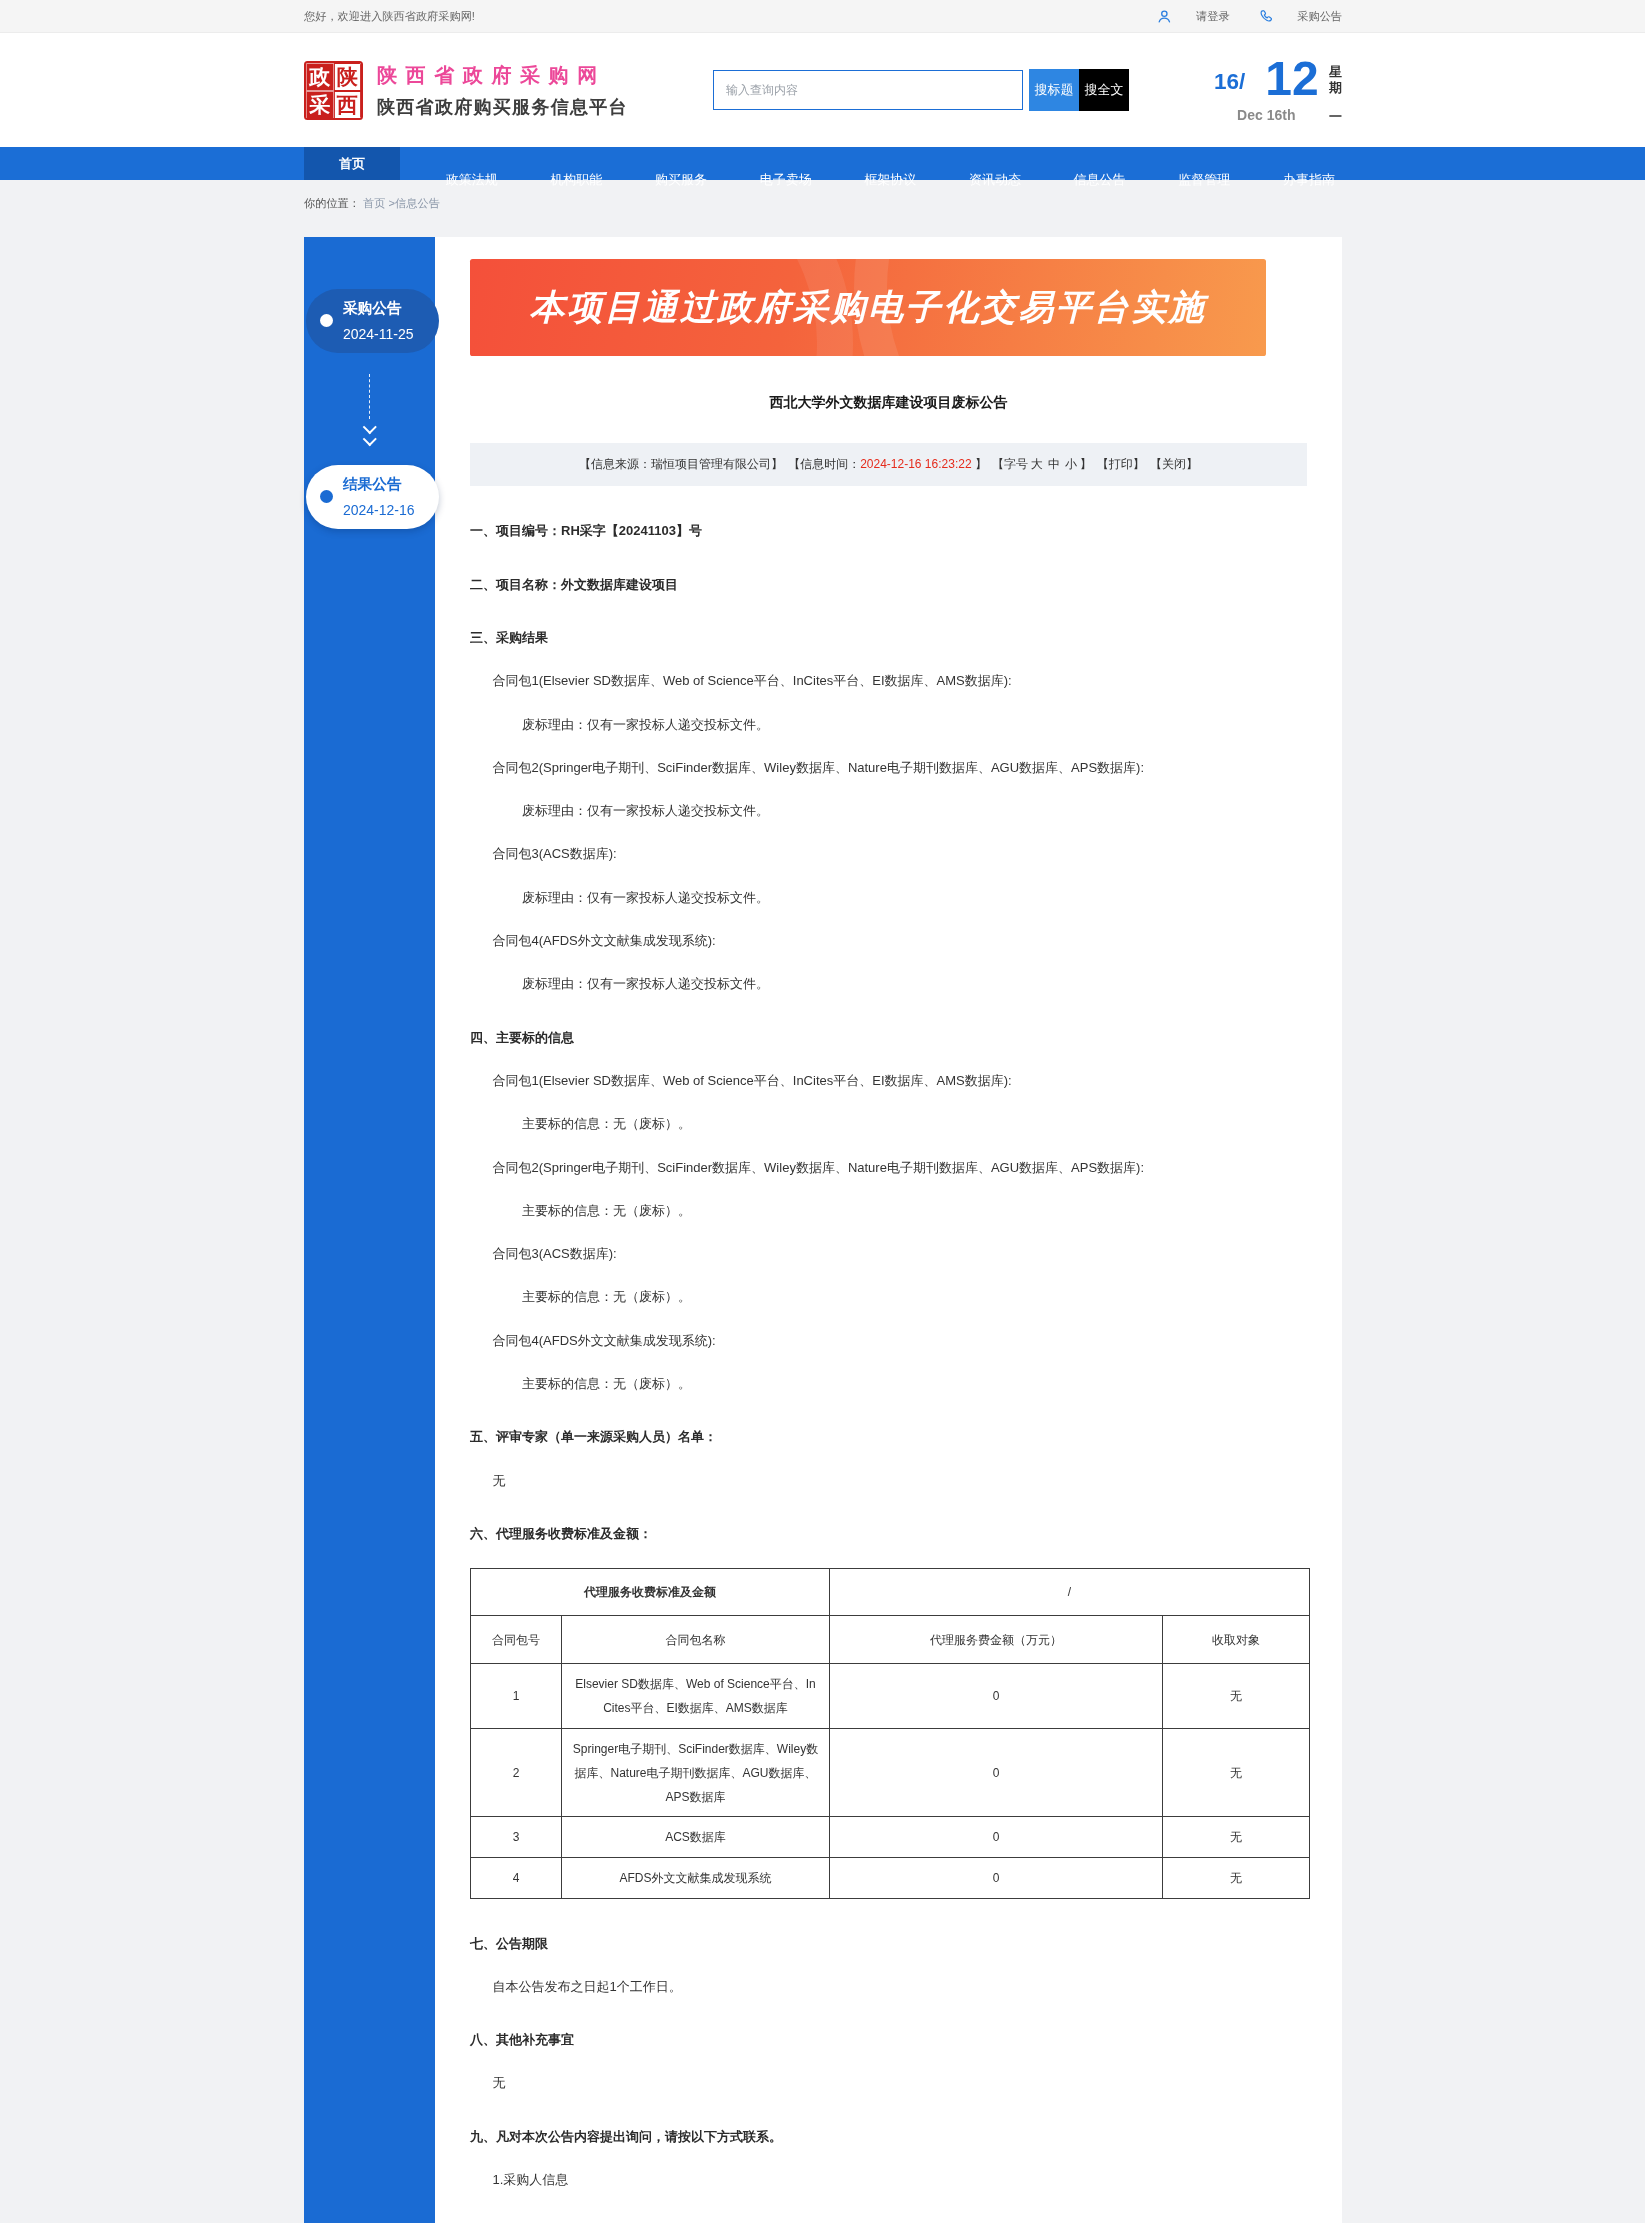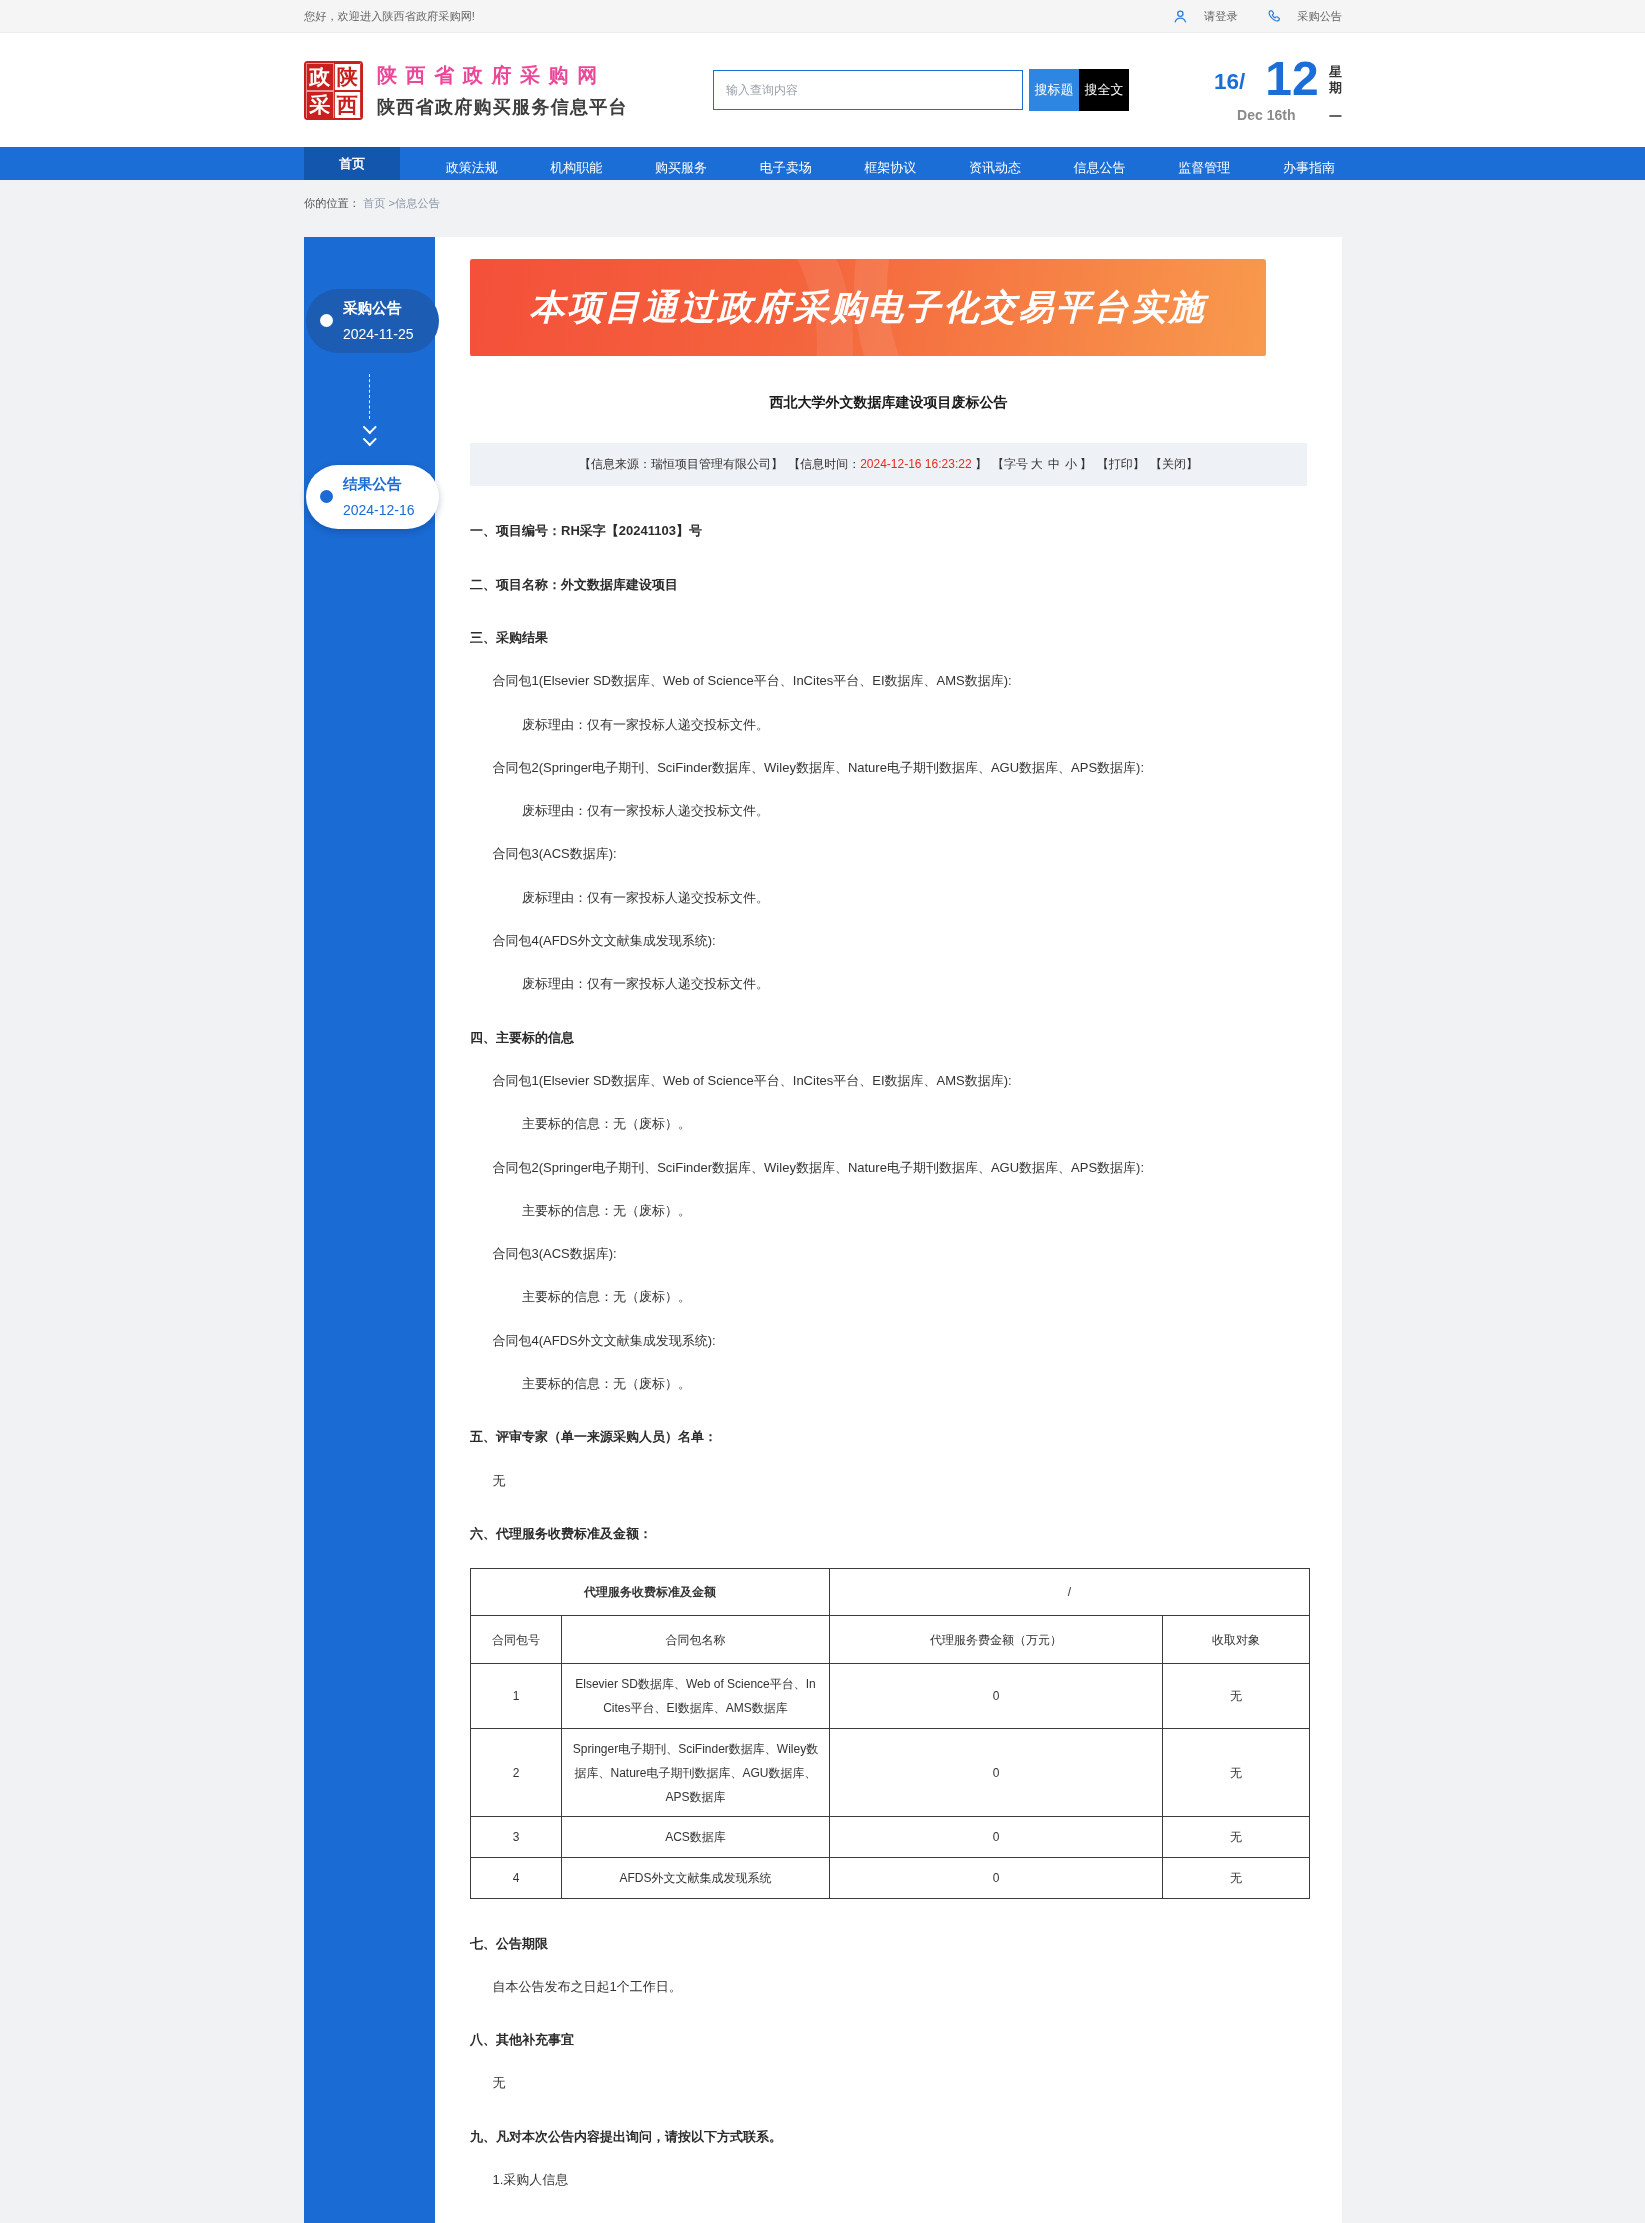--- a/index.html
+++ b/index.html
@@ -5,21 +5,21 @@
   html{overflow-x:hidden}
   *{box-sizing:border-box;margin:0;padding:0}
   body{width:1646px;background:#f1f2f4;font-family:"Liberation Sans","DejaVu Sans",sans-serif;color:#333}
   a{text-decoration:none;color:inherit;cursor:pointer}
   .wrap{width:1038px;margin:0 auto}
 
   
   .topbar{height:33px;background:#f5f5f5;border-bottom:0.9px solid #ececec}
   .topbar-in{height:33px;display:flex;align-items:center;font-size:11.2px;color:#666}
   .tb-right{margin-left:auto;display:flex;align-items:center;gap:29px}
-  .tb-link{display:flex;align-items:center;gap:16px;color:#666}
+  .tb-link{display:flex;align-items:center;gap:24px;color:#666}
   .tb-ic{width:14.7px;height:14.7px;display:inline-block}
 
   
   .header{background:#fff;height:114px}
   .header-in{height:114px;display:flex;align-items:center}
   .logo{display:flex;align-items:center}
   .seal{width:59px;height:59px;display:grid;grid-template-columns:1fr 1fr;grid-template-rows:1fr 1fr;
         border:2.6px solid #c9201d;background:#fff;border-radius:3.5px;overflow:hidden;flex-shrink:0}
   .seal i{font-style:normal;display:flex;align-items:center;justify-content:center;font-size:21px;font-weight:bold;
           font-family:"DejaVu Sans",sans-serif}
@@ -39,21 +39,21 @@
   .date-main{display:flex;align-items:flex-start}
   .d-day{color:#1b6ed6;font-size:22.5px;font-weight:bold;margin-top:14px}
   .d-month{color:#1b6ed6;font-size:48px;font-weight:800;line-height:48px;margin-left:20px}
   .d-en{color:#8a8a8a;font-size:14px;font-weight:bold;margin-top:3.5px}
   .d-week{display:flex;flex-direction:column;margin-left:10.4px;font-size:13px;font-weight:bold;color:#333;line-height:16.4px;margin-top:8.6px}
   .d-week span:last-child{margin-top:12px}
 
   
   .nav{background:#1b6ed6;height:33px}
   .nav-in{display:flex;justify-content:space-between;height:33px}
-  .nav-a{color:#fff;font-size:13px;line-height:33px;padding:4px 7px;white-space:nowrap}
+  .nav-a{color:#fff;font-size:13px;line-height:33px;padding:16px 7px;white-space:nowrap}
   .nav-a.active{background:#1356ad;padding:0 35px;font-weight:bold}
 
   
   .breadcrumb{margin-top:15.6px;font-size:11.2px;color:#555;height:17.3px}
   .breadcrumb a,.breadcrumb .bc-cur{color:#8a96a8}
 
   
   .card{margin-top:24px;margin-bottom:34px;background:#fff;display:flex;min-height:1838px}
   .sidebar{width:131px;background:#1a6bd3;flex-shrink:0;padding-top:52px;position:relative}
   .pill{width:133px;margin-left:1.7px;height:64px;border-radius:35px;display:flex;align-items:center;position:relative;z-index:2}

